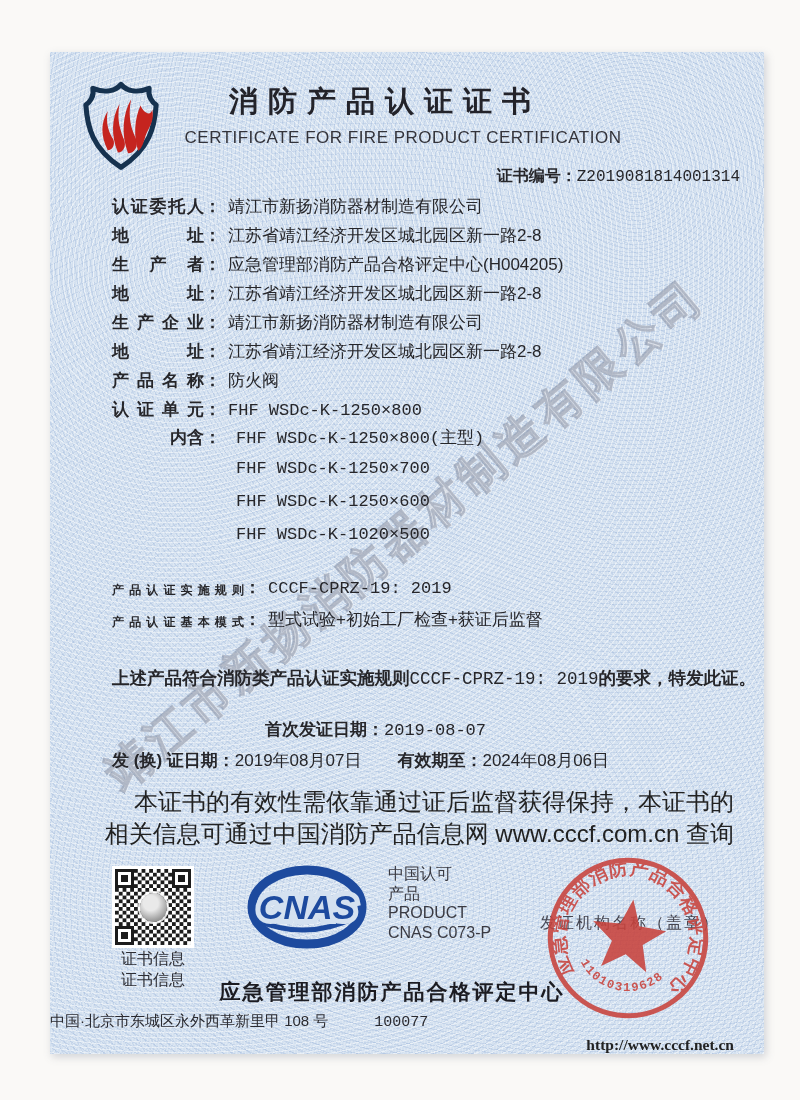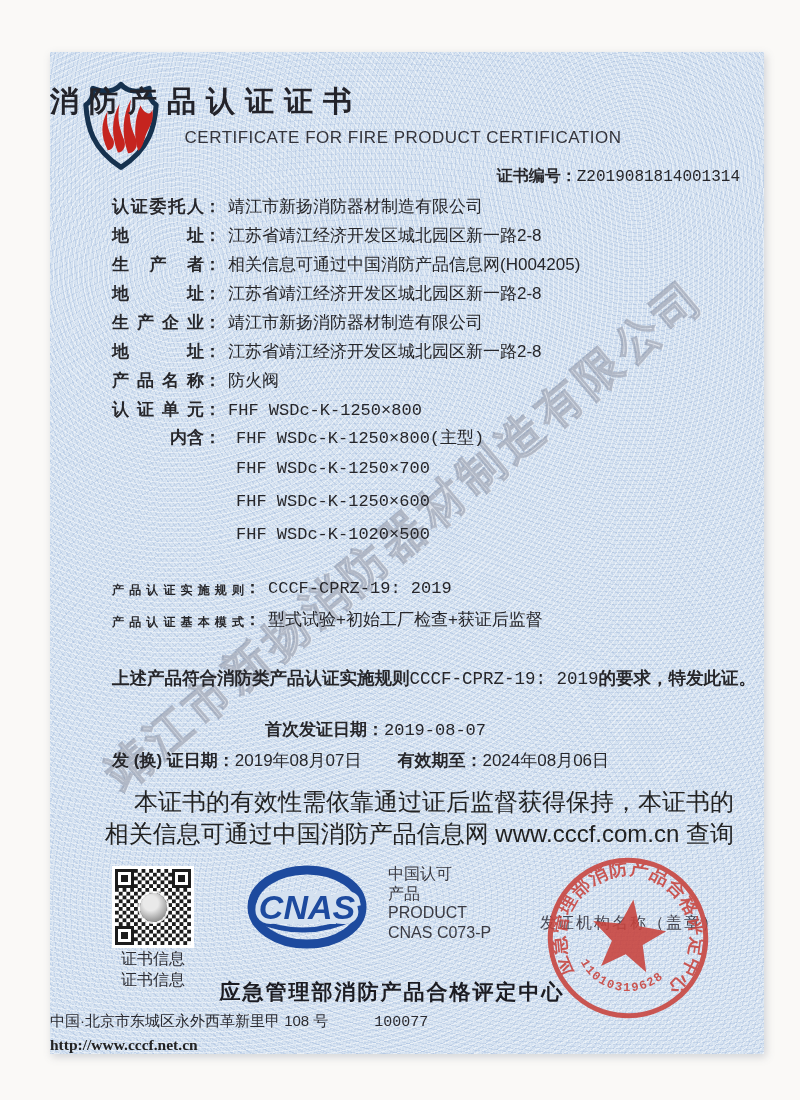--- a/index.html
+++ b/index.html
@@ -29,21 +29,21 @@
     white-space:nowrap;
     font-size:46px; font-weight:bold; letter-spacing:5px;
     color:rgba(128,138,158,.16);
     -webkit-text-stroke:1.2px rgba(118,128,150,.42);
     text-shadow:1px 1px 0 rgba(255,255,255,.55);
     z-index:1; pointer-events:none;
   }
   .content { position:absolute; inset:0; z-index:2; }
   .shield { position:absolute; left:28px; top:18px; }
   .title {
-    position:absolute; left:0; right:44px; top:30px; text-align:left;
+    position:absolute; left:0; right:44px; top:30px; text-align:center;
     font-size:29px; font-weight:bold; letter-spacing:10px; color:#23232a;
   }
   .subtitle {
     position:absolute; left:0; right:8px; top:76px; text-align:center;
     font-size:17px; letter-spacing:.5px; color:#33333a;
   }
   .certno {
     position:absolute; right:24px; top:114px; font-size:16px;
     white-space:nowrap;
   }
@@ -103,21 +103,21 @@
   }
   .stamp { position:absolute; left:486px; top:794px; width:184px; height:184px;
     transform:rotate(8deg); opacity:.88; z-index:3; }
 
   
   .f-org { position:absolute; left:0; right:30px; top:926px; text-align:center;
     font-size:21px; font-weight:bold; letter-spacing:2px; color:#1c1c22; }
   .f-addr { position:absolute; left:0; right:30px; top:960px; text-align:left;
     font-size:15px; color:#2a2a30; }
   .f-addr .pc { display:inline-block; margin-left:46px; font-family:"Liberation Mono","DejaVu Sans Mono",monospace; }
-  .f-url { position:absolute; left:0; right:30px; top:984px; text-align:left;
+  .f-url { position:absolute; left:0; right:30px; top:984px; text-align:right;
     font-size:15.5px; font-weight:bold; font-family:"Liberation Serif","DejaVu Serif",serif; color:#222; }
 </style>
 </head>
 <body>
 
 <div class="page">
   <div class="cert">
 
     <div class="watermark">靖江市新扬消防器材制造有限公司</div>
 
@@ -133,21 +133,21 @@
 
       <div class="title">消防产品认证证书</div>
       <div class="subtitle">CERTIFICATE FOR FIRE PRODUCT CERTIFICATION</div>
 
       <div class="certno">
         <span class="lbl">证书编号：</span><span class="mono">Z2019081814001314</span>
       </div>
 
       <div class="row" style="top:143px"><span class="lab">认证委托人</span><span class="col">：</span><span class="val">靖江市新扬消防器材制造有限公司</span></div>
       <div class="row" style="top:172px"><span class="lab">地址</span><span class="col">：</span><span class="val">江苏省靖江经济开发区城北园区新一路2-8</span></div>
-      <div class="row" style="top:201px"><span class="lab">生产者</span><span class="col">：</span><span class="val">相关信息可通过中国消防产品信息网(H004205)</span></div>
+      <div class="row" style="top:201px"><span class="lab">生产者</span><span class="col">：</span><span class="val">应急管理部消防产品合格评定中心(H004205)</span></div>
       <div class="row" style="top:230px"><span class="lab">地址</span><span class="col">：</span><span class="val">江苏省靖江经济开发区城北园区新一路2-8</span></div>
       <div class="row" style="top:259px"><span class="lab">生产企业</span><span class="col">：</span><span class="val">靖江市新扬消防器材制造有限公司</span></div>
       <div class="row" style="top:288px"><span class="lab">地址</span><span class="col">：</span><span class="val">江苏省靖江经济开发区城北园区新一路2-8</span></div>
       <div class="row" style="top:317px"><span class="lab">产品名称</span><span class="col">：</span><span class="val">防火阀</span></div>
       <div class="row" style="top:346px"><span class="lab">认证单元</span><span class="col">：</span><span class="val mono">FHF WSDc-K-1250×800</span></div>
 
       <div class="inc-label" style="top:374px"><span>内含</span><span class="col">：</span></div>
       <div class="inc-item mono" style="top:374px">FHF WSDc-K-1250×800(主型)</div>
       <div class="inc-item mono" style="top:407px">FHF WSDc-K-1250×700</div>
       <div class="inc-item mono" style="top:440px">FHF WSDc-K-1250×600</div>

